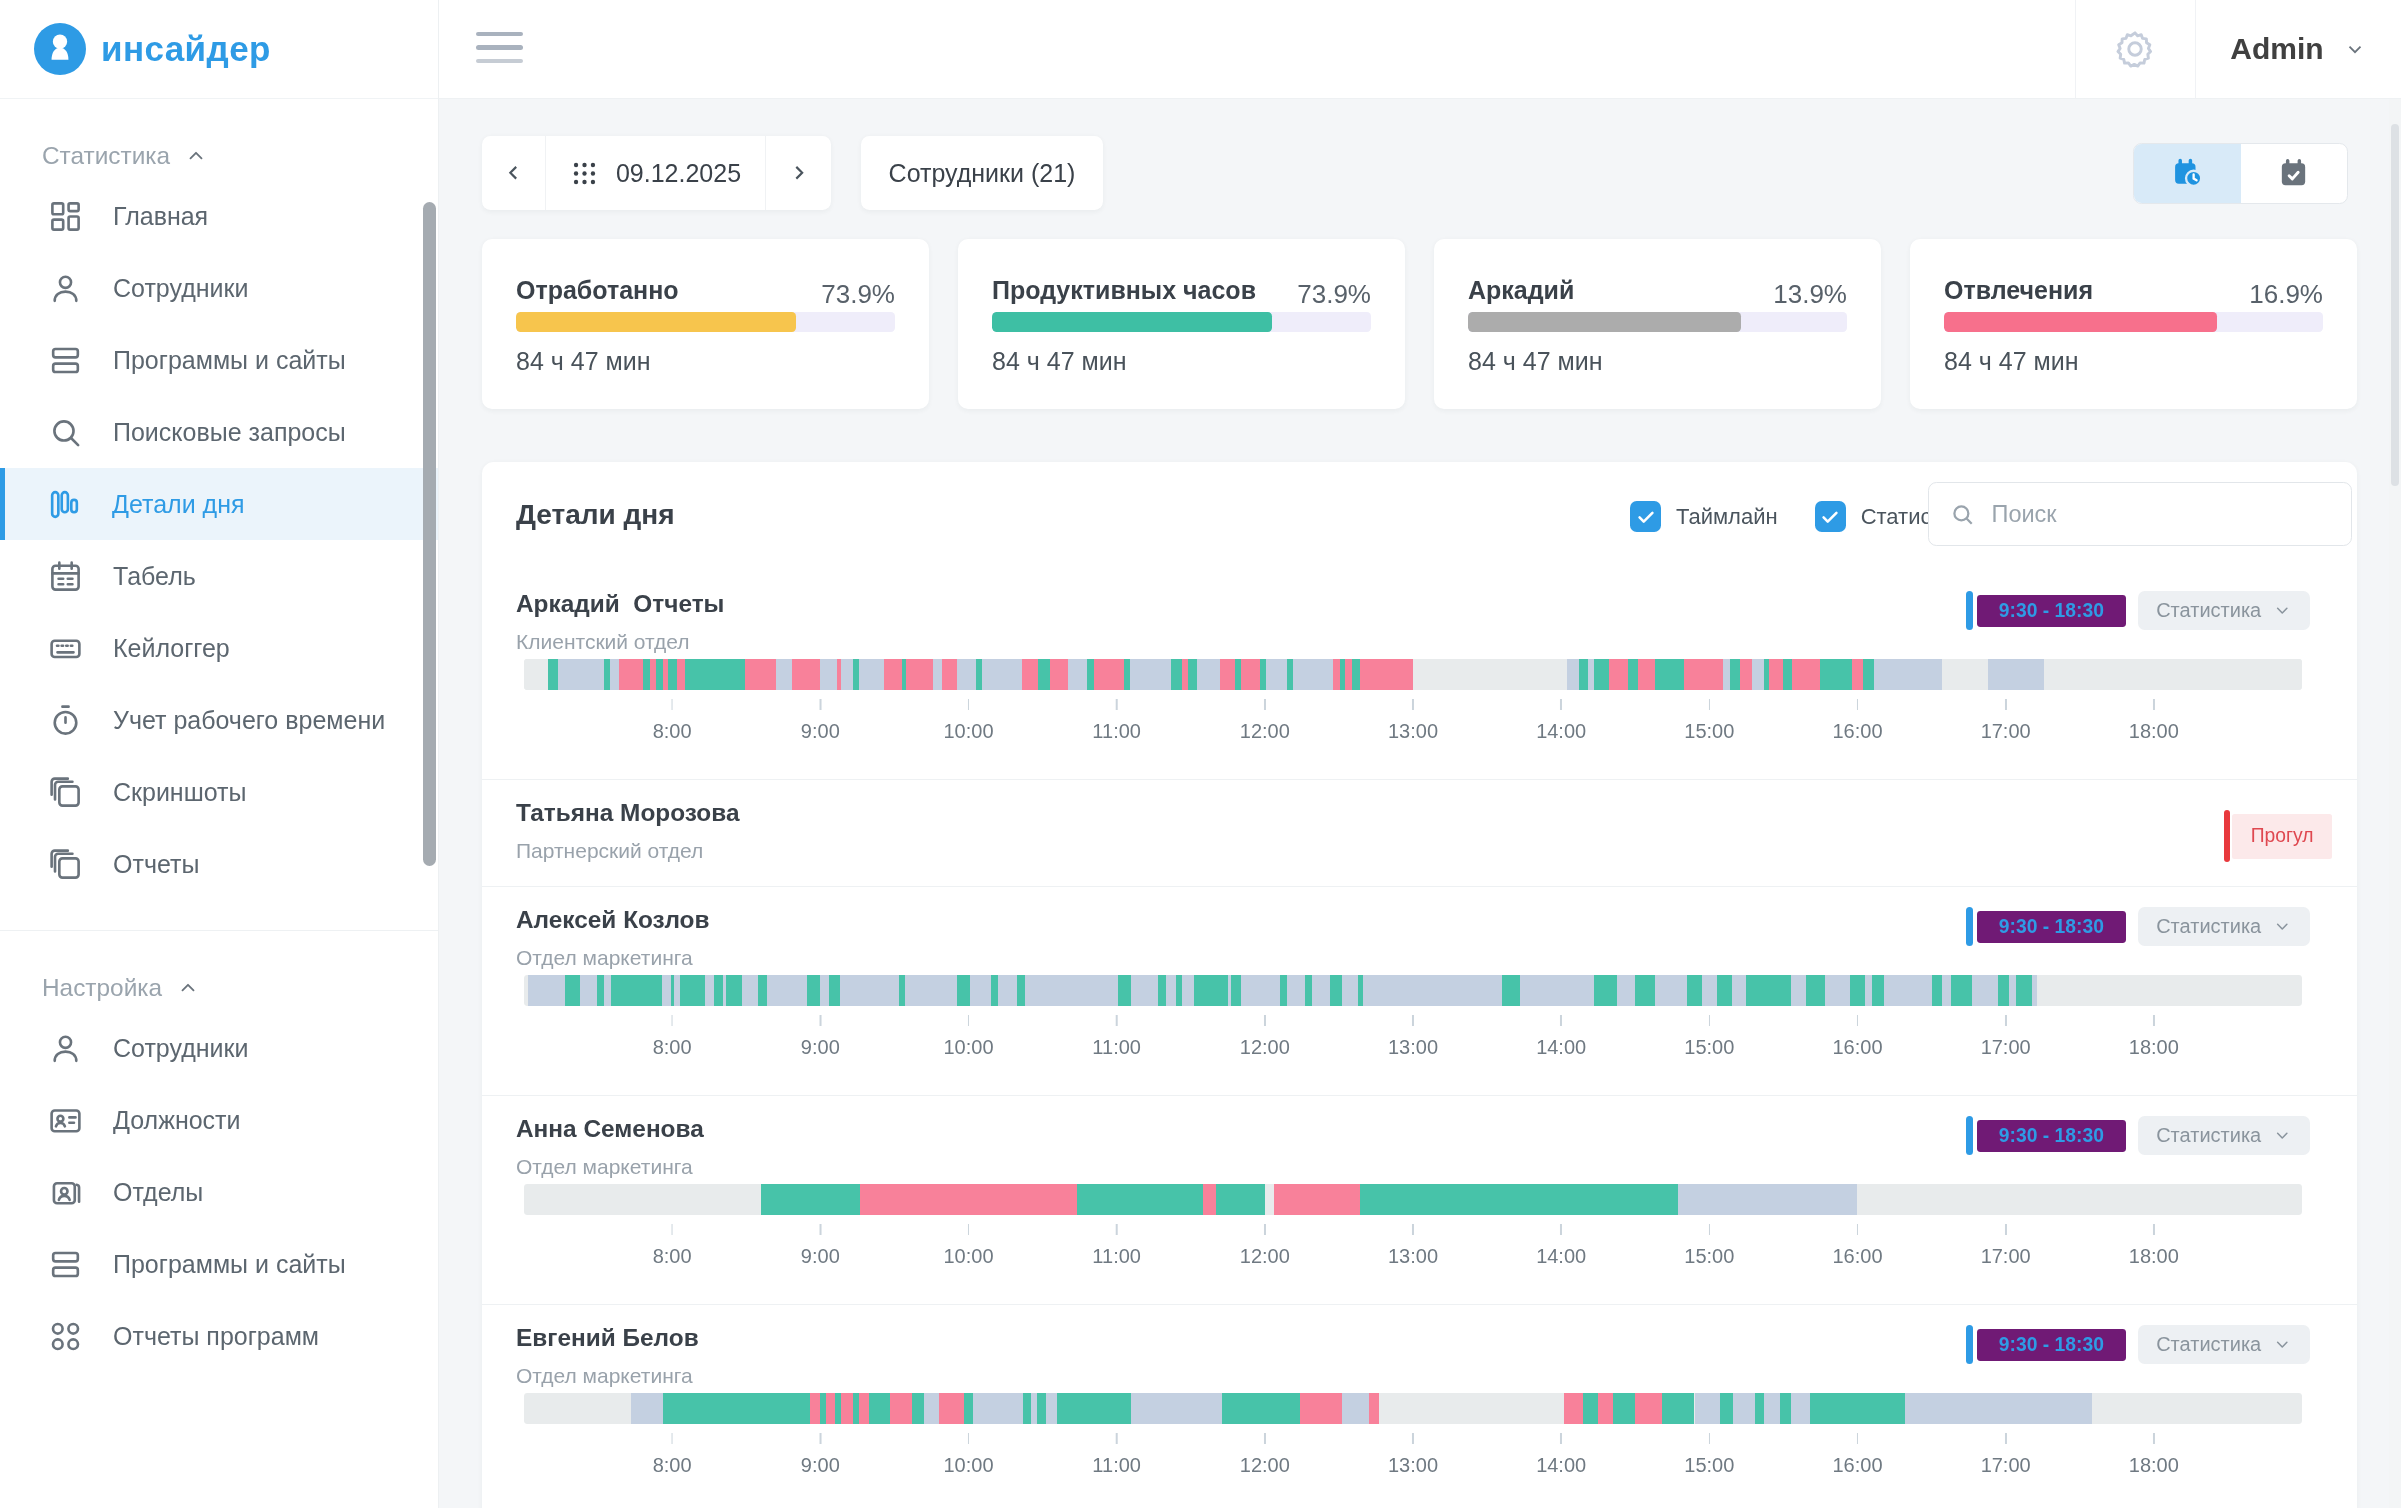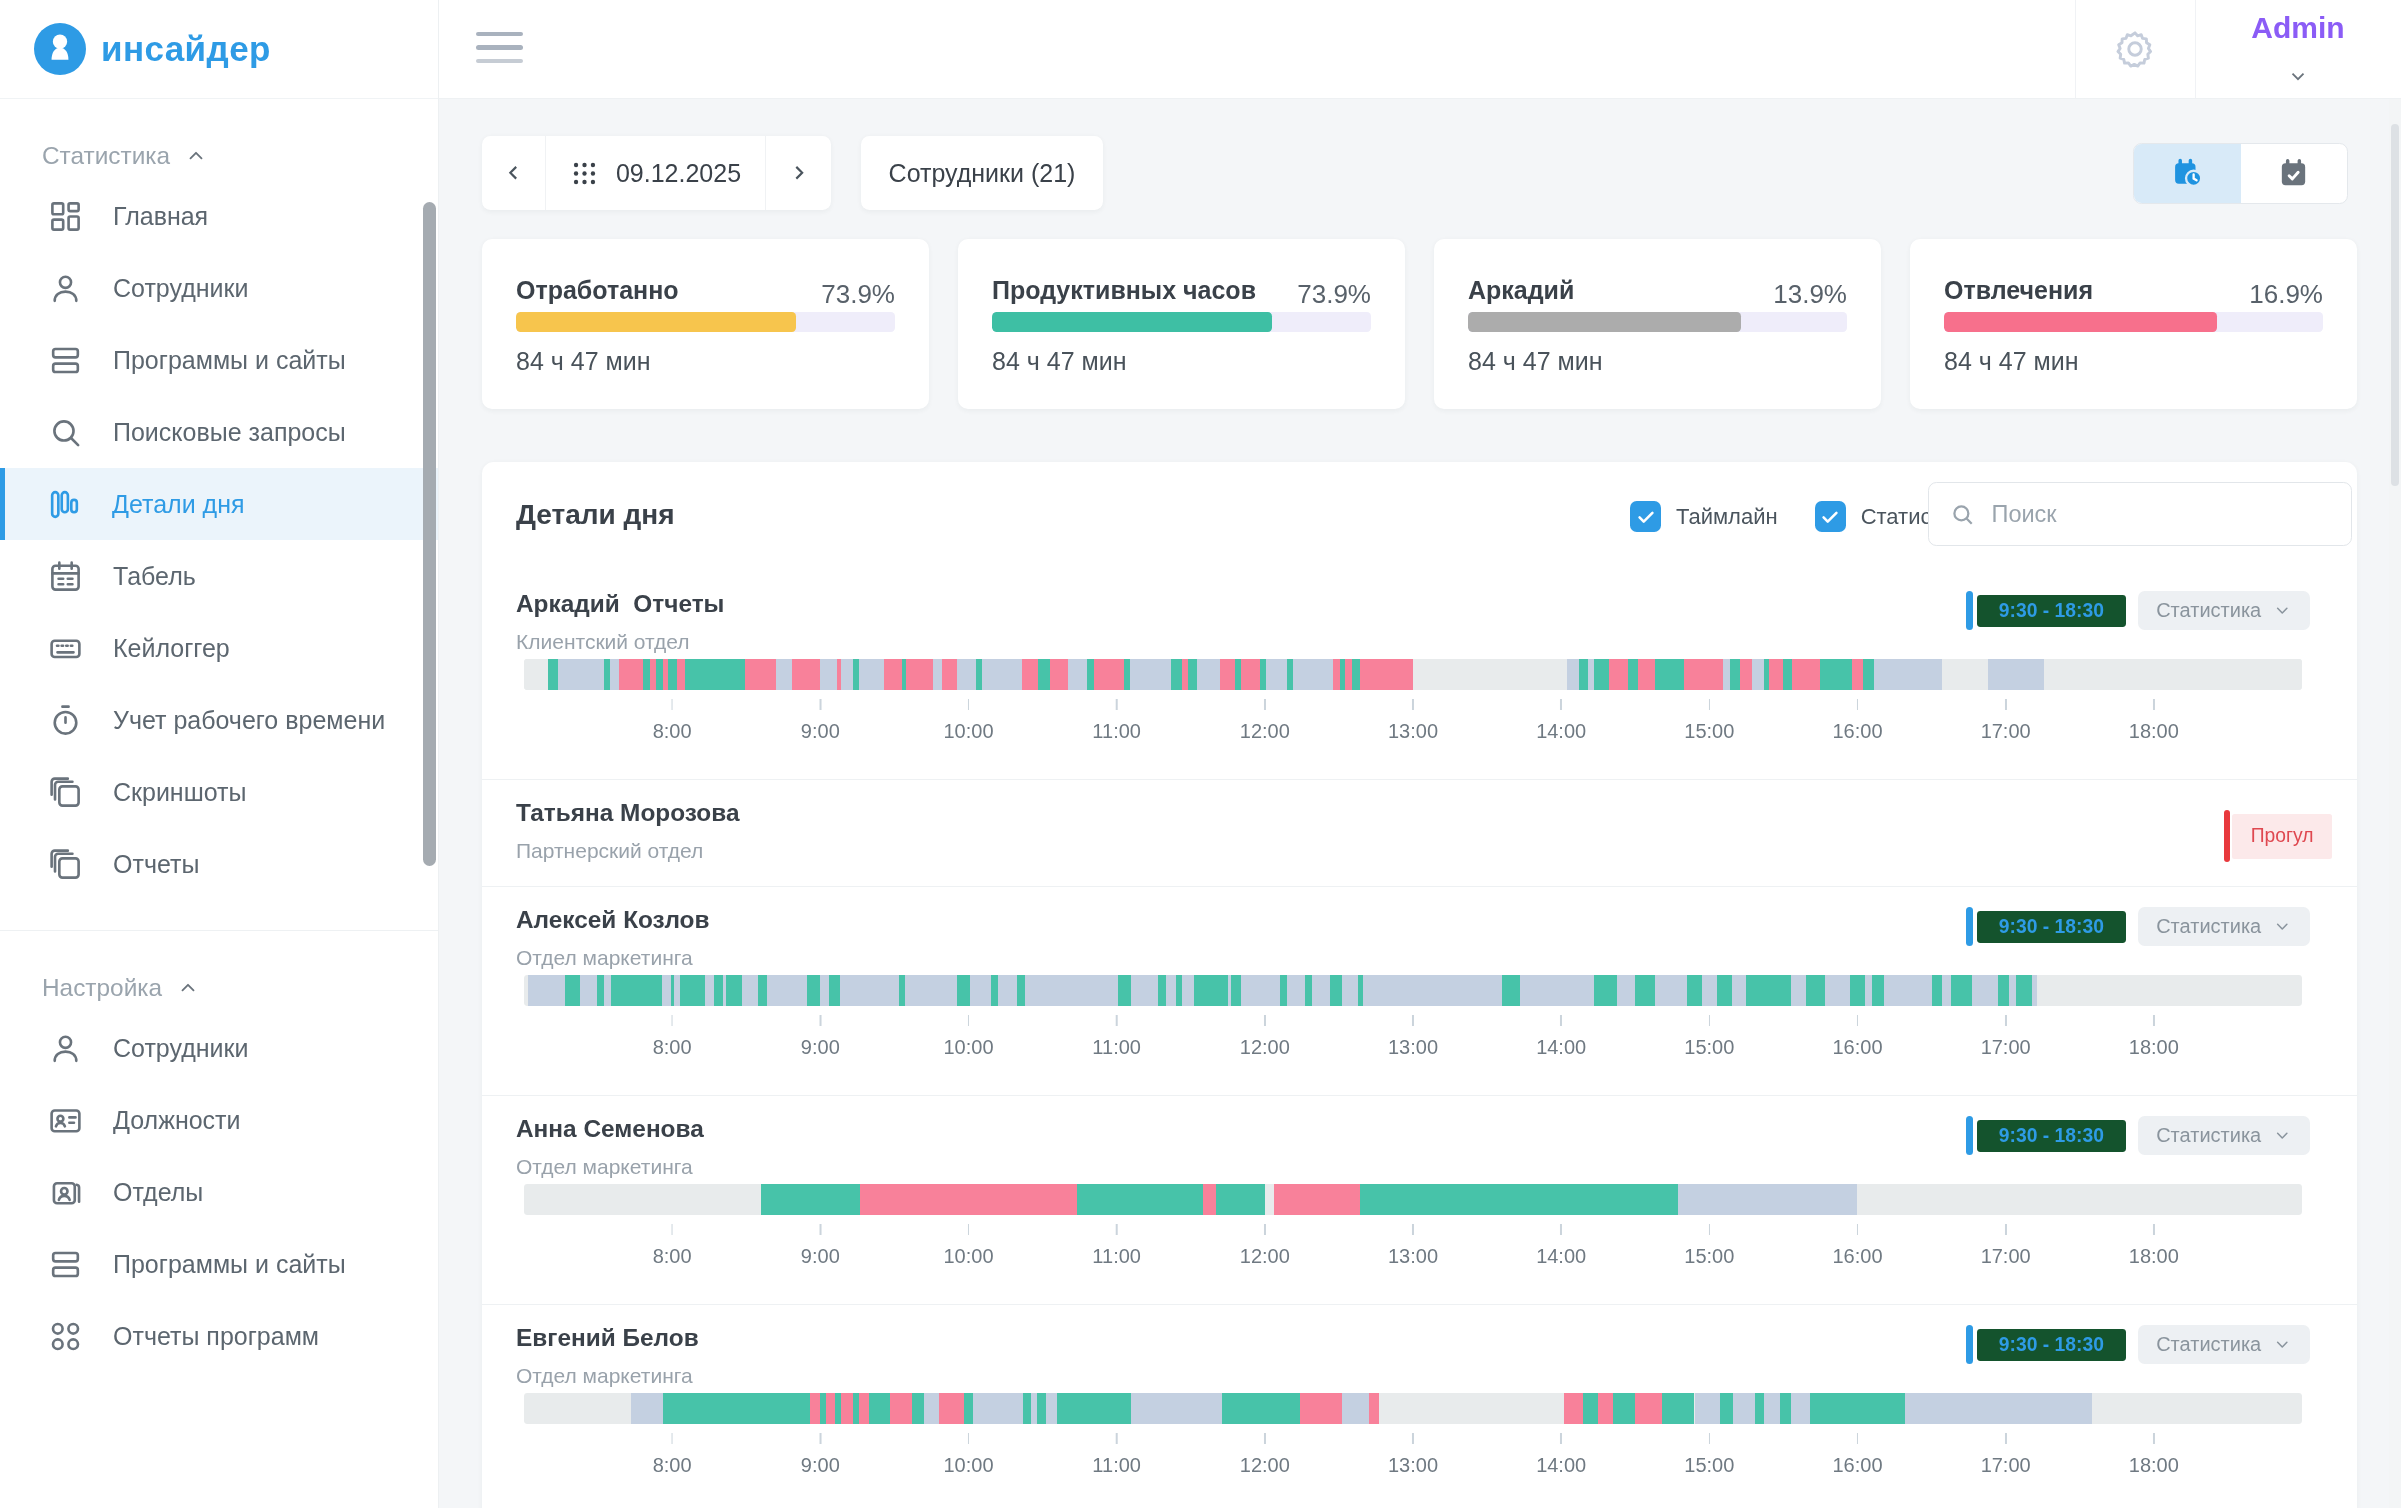--- a/index.html
+++ b/index.html
@@ -28,21 +28,21 @@
 
   
   #topbar{position:absolute;left:439px;right:0;top:0;height:99px;background:#fff;border-bottom:0.8px solid #EEF1F3;z-index:4;}
   .burger{position:absolute;left:37px;top:32px;display:flex;flex-direction:column;gap:9.2px;cursor:pointer;}
   .burger span{width:47px;height:4.2px;border-radius:2.5px;background:#A9B2BE;}
   .burger span:nth-child(3){background:#C6CCD4;}
   .tb-divider{position:absolute;top:0;bottom:0;width:0.8px;background:#F0F2F5;}
   .gear{position:absolute;left:1636px;width:119px;top:0;bottom:0;display:flex;align-items:center;justify-content:center;cursor:pointer;}
   .gear .icon{width:44px;height:44px;color:#C5CDDB;}
   .admin{position:absolute;left:1756px;right:0;top:0;bottom:0;display:flex;align-items:center;justify-content:center;
-    gap:20px;font-size:30px;font-weight:600;color:#8b5cf6;cursor:pointer;flex-direction:column;}
+    gap:20px;font-size:30px;font-weight:600;color:#404040;cursor:pointer;}
   .admin .chev{width:22px;height:22px;color:#6A737C;}
 
   
   #main{position:absolute;left:439px;top:99px;right:0;bottom:0;background:#F4F6F8;overflow:hidden;}
   .shadowed{box-shadow:0 1.7px 5px rgba(40,50,60,0.05);}
 
   .toolbar-nav{position:absolute;left:43px;top:37px;height:74px;display:flex;background:#fff;border-radius:8.4px;}
   .tb-seg{display:flex;align-items:center;justify-content:center;cursor:pointer;}
   .tb-prev{width:64px;border-right:0.8px solid #F0F2F4;}
   .tb-next{width:65px;}
@@ -84,21 +84,21 @@
   .search input::placeholder{color:#9AA4AD;}
 
   
   .emp-row{position:relative;height:209px;border-bottom:0.8px solid #EEF1F3;}
   .emp-row.short{height:107px;}
   .emp-name{position:absolute;left:34px;top:18.5px;font-size:24.4px;font-weight:600;color:#3A4149;white-space:pre;}
   .emp-dept{position:absolute;left:34px;top:59px;font-size:21px;color:#99A2AB;}
   .badges{position:absolute;right:47px;top:20px;display:flex;gap:11.8px;align-items:center;}
   .time-badge{display:flex;align-items:center;}
   .tb-blue-bar{width:7.6px;height:39px;border-radius:4.2px;background:#2E9BE5;margin-right:3.4px;}
-  .tb-text{height:32px;display:flex;align-items:center;background:#14532d;color:#2E9BE5;
+  .tb-text{height:32px;display:flex;align-items:center;background:#701a75;color:#2E9BE5;
     font-weight:700;font-size:19.3px;padding:0 22px;border-radius:3.4px;}
   .stats-btn{height:39px;background:#EDF0F3;border-radius:6.7px;color:#8A949D;font-size:20px;
     display:flex;align-items:center;gap:11.8px;padding:0 18.5px;cursor:pointer;}
   .stats-btn .chev{width:18.5px;height:18.5px;color:#8A949D;}
   .absence-badge{position:absolute;right:25px;top:30px;display:flex;align-items:center;}
   .abs-bar{width:5.9px;height:52px;border-radius:3.4px;background:#E8393D;margin-right:2.5px;}
   .abs-text{height:45px;display:flex;align-items:center;background:#FCE9EA;color:#DF4850;
     font-size:19.3px;padding:0 18.5px;border-radius:2.5px;}
   .tl-bar{position:absolute;left:42px;right:55px;top:88px;height:31px;background:#E8EBEC;border-radius:3.4px;overflow:hidden;}
   .tl-seg{position:absolute;top:0;bottom:0;}

